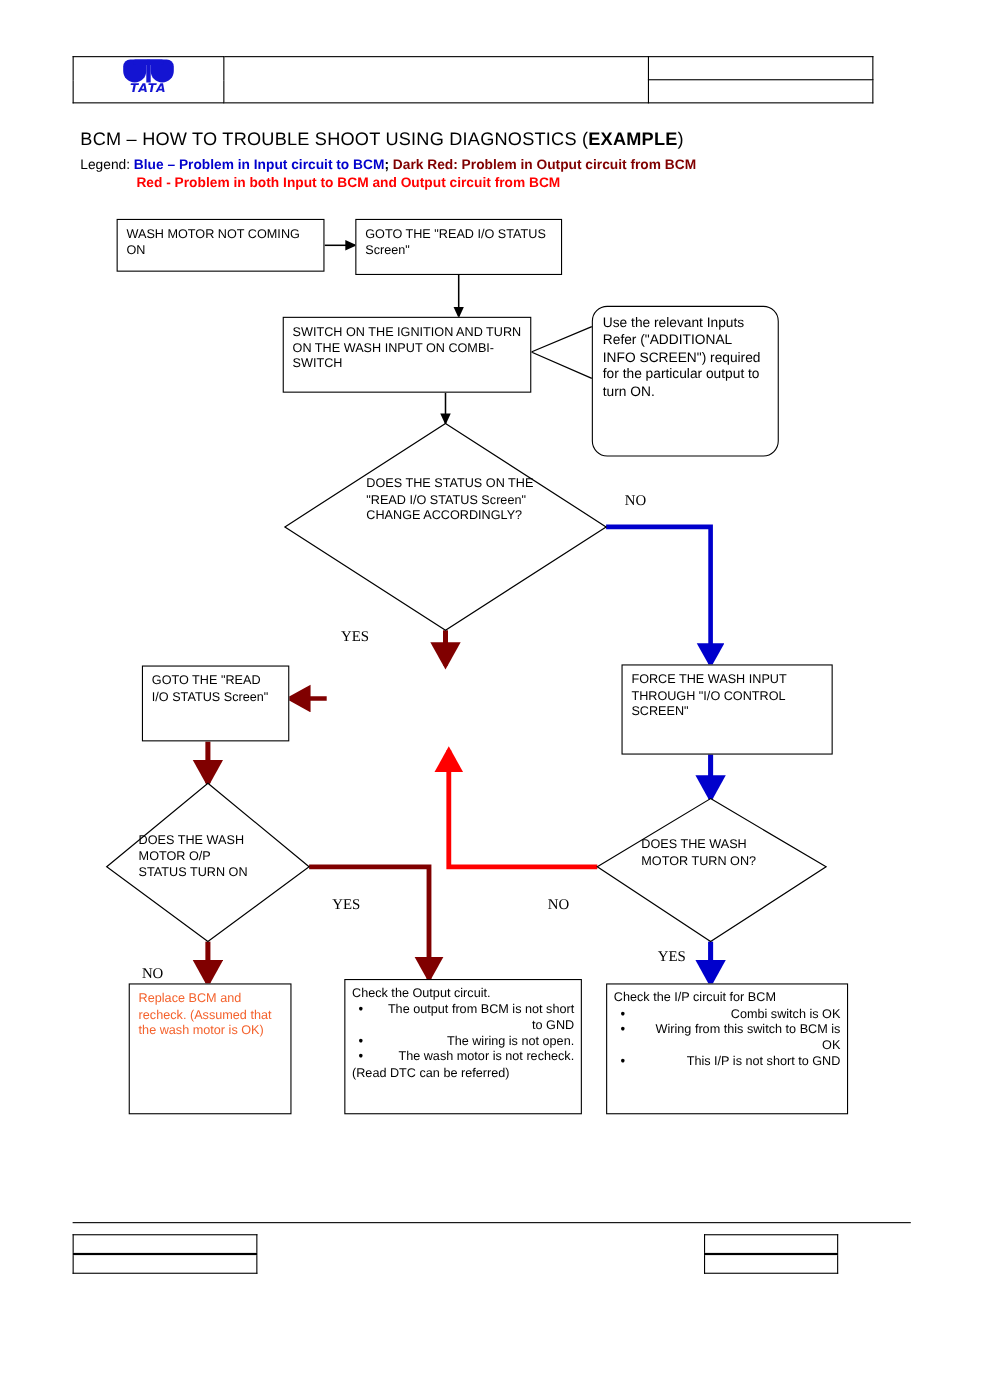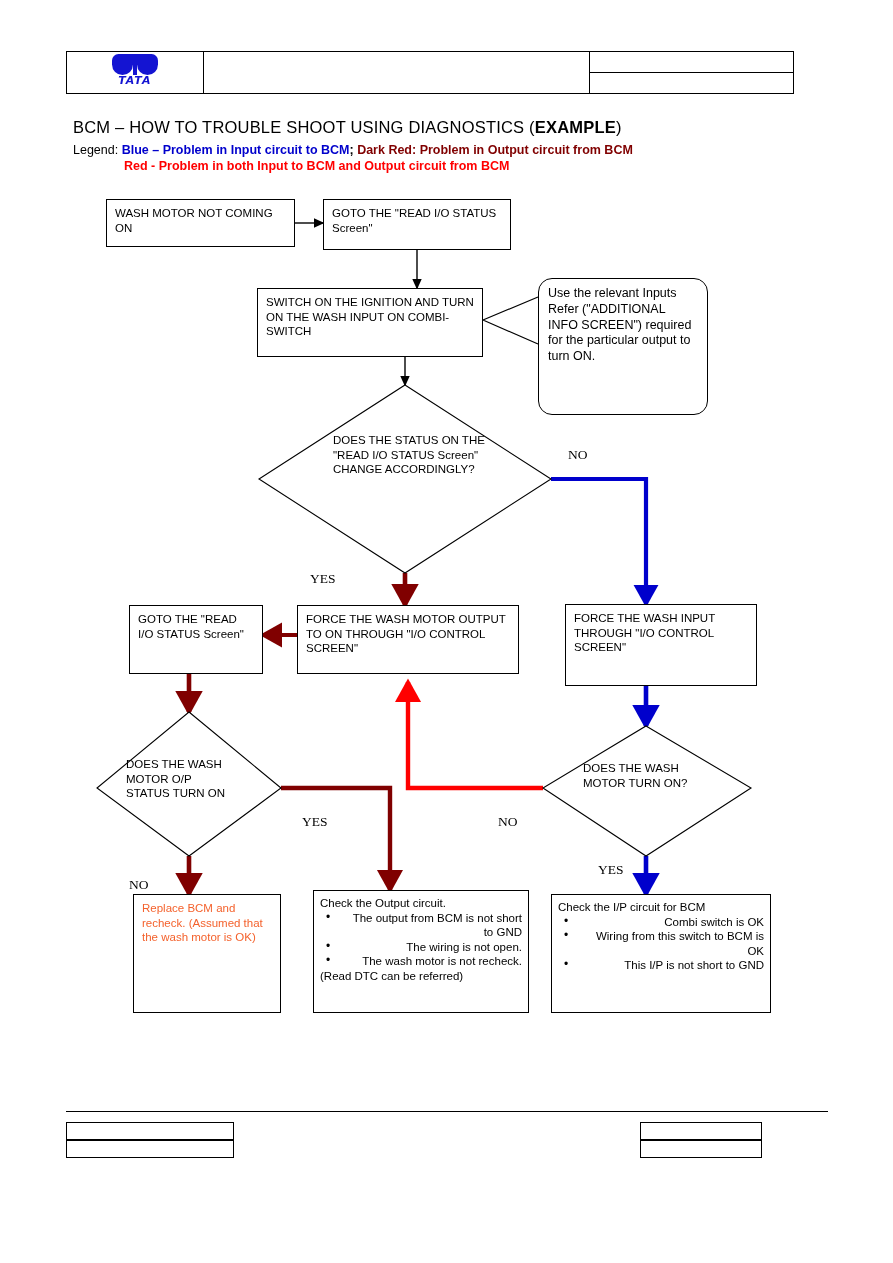--- a/index.html
+++ b/index.html
@@ -41,21 +41,21 @@
   #legend{position:absolute;left:73px;top:142px;font-size:12.5px;font-weight:bold;line-height:16px;white-space:nowrap;}
   #legend .lbl{color:#000;font-weight:normal;}
   #legend .blue{color:#0000CC;}
   #legend .dred{color:#800000;}
   #legend .red{color:#FF0000;}
   #legend .ln2{display:block;margin-left:51px;}
 
   
   .node{position:absolute;box-sizing:border-box;border:1px solid #000;background:#fff;
         font-size:11.5px;line-height:14.5px;padding:6px 8px;}
-  .node.orange{color:#F4622D;margin-left:16px;}
+  .node.orange{color:#F4622D;}
   .bullets{margin:0;padding:0;list-style:none;text-align:right;}
   .bullets li{position:relative;padding-left:22px;margin:0;}
   .bullets li:before{content:"\2022";position:absolute;left:6px;top:-1px;font-size:12px;}
 
   
   .diamond{position:absolute;}
   .diamond .dtext{position:absolute;font-size:11.5px;line-height:14.5px;}
 
   
   #callout{position:absolute;left:538px;top:278px;width:170px;height:137px;box-sizing:border-box;
@@ -155,21 +155,20 @@
   <div class="node" style="left:106px;top:199px;width:189px;height:48px;">WASH MOTOR NOT COMING ON</div>
 
   <div class="node" style="left:323px;top:199px;width:188px;height:51px;">GOTO THE "READ I/O STATUS Screen"</div>
 
   <div class="node" style="left:257px;top:288px;width:226px;height:69px;">SWITCH ON THE IGNITION AND TURN ON THE WASH INPUT ON COMBI-SWITCH</div>
 
   <div id="callout">Use the relevant Inputs Refer ("ADDITIONAL INFO SCREEN") required for the particular output to turn ON.</div>
 
   <div class="node" style="left:129px;top:605px;width:134px;height:69px;">GOTO THE "READ I/O STATUS Screen"</div>
 
-  <div class="node" style="left:297px;top:605px;width:222px;height:69px;">FORCE THE WASH MOTOR OUTPUT TO ON THROUGH "I/O CONTROL SCREEN"</div>
 
   <div class="node" style="left:565px;top:604px;width:192px;height:82px;">FORCE THE WASH INPUT THROUGH "I/O CONTROL SCREEN"</div>
 
   <div class="node orange" style="left:117px;top:894px;width:148px;height:119px;">Replace BCM and recheck. (Assumed that the wash motor is OK)</div>
 
   <div class="node" style="left:313px;top:890px;width:216px;height:123px;padding:5px 6px;">
     <div>Check the Output circuit.</div>
     <ul class="bullets">
       <li>The output from BCM is not short to GND</li>
       <li>The wiring is not open.</li>

